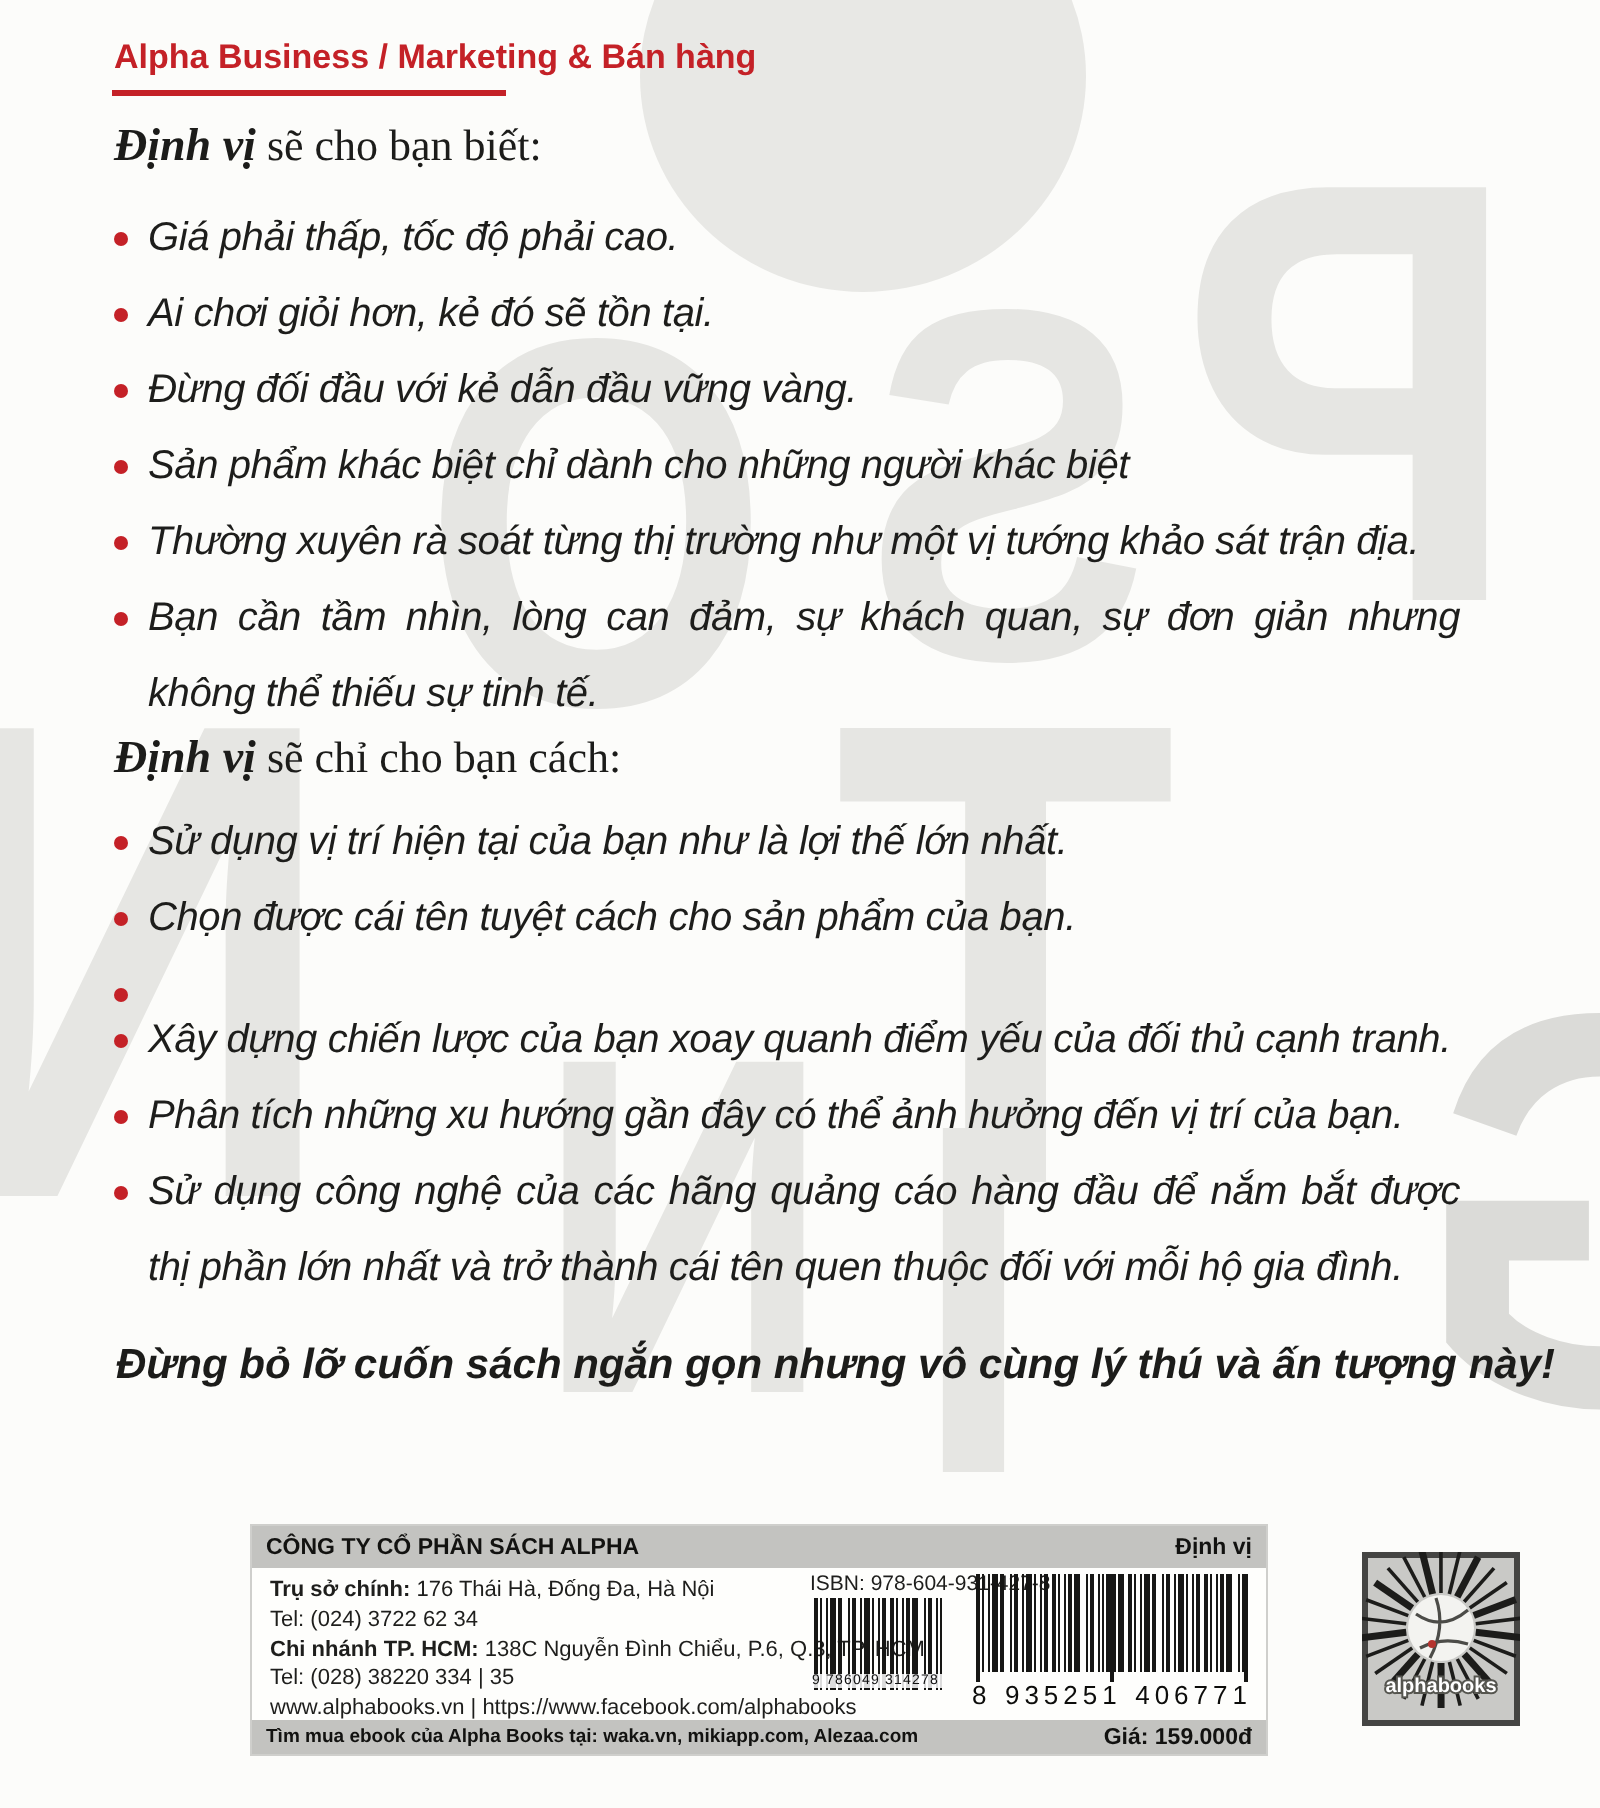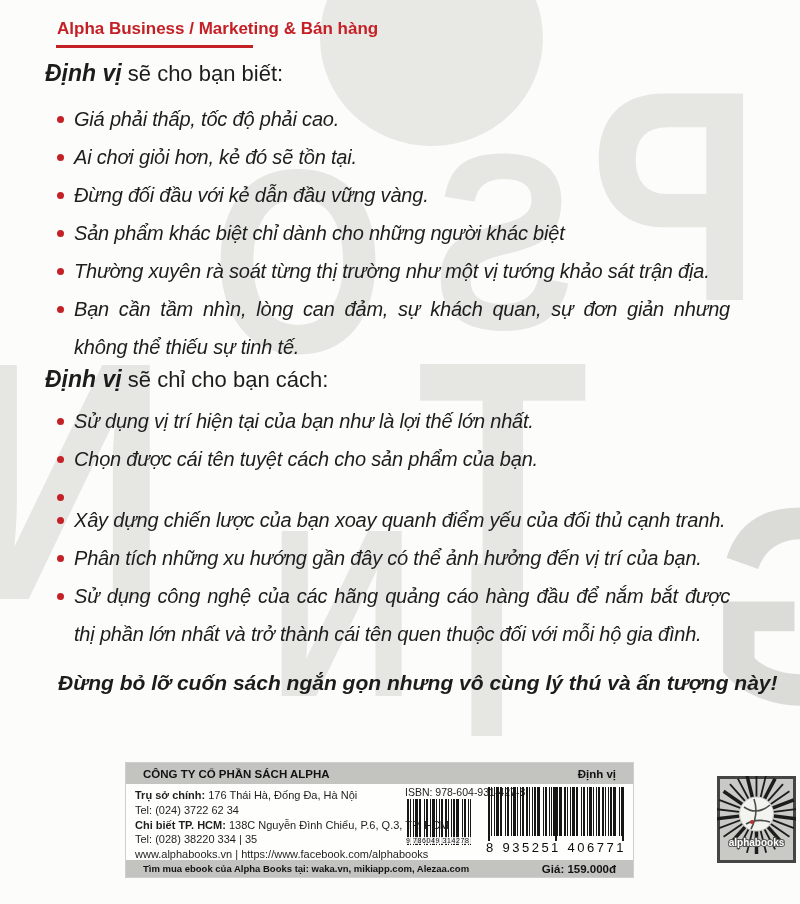--- a/index.html
+++ b/index.html
@@ -12,51 +12,51 @@
   
   .wm{position:absolute;z-index:0;font-weight:bold;color:#e6e6e3;
       line-height:0.76;transform:scale(-0.85,1);transform-origin:50% 50%;
       user-select:none;white-space:pre;}
   .wm-disc{position:absolute;z-index:0;border-radius:50%;background:#e8e8e5;}
   .wm-dark{color:#dbdbd8;}
   
   .content{position:absolute;inset:0;z-index:1;}
   .category{position:absolute;left:57px;top:19px;font-size:17px;font-weight:bold;}
   .cat-underline{position:absolute;left:56px;top:45px;width:197px;height:3px;}
-  .lead{position:absolute;left:45px;font-size:22px;white-space:nowrap;}
+  .lead{position:absolute;left:57px;font-size:22px;white-space:nowrap;font-family:Liberation Serif, serif;}
   .lead-bold{font-weight:bold;font-style:italic;font-size:23px;}
   .blist{position:absolute;left:57px;width:700px;}
   .brow{display:flex;align-items:flex-start;}
   .dot{flex:none;width:7px;height:7px;border-radius:50%;margin:16px 10px 0 0;}
   .btxt{font-style:italic;font-size:20px;line-height:38px;letter-spacing:-0.2px;
         color:#1d1d1b;white-space:nowrap;}
   .btxt.wrap{white-space:normal;width:656px;text-align:justify;}
   .closing{position:absolute;left:58px;top:664px;font-size:21px;font-weight:bold;
            font-style:italic;line-height:38px;white-space:nowrap;}
   
   .footer{position:absolute;left:125px;top:762px;width:509px;height:116px;
           background:#fefefc;border:1px solid #cfcfcc;box-sizing:border-box;z-index:2;}
   .fbar{background:#c3c3c0;display:flex;justify-content:space-between;
-        align-items:center;padding:0 17px;font-weight:bold;color:#121210;}
+        align-items:center;padding:0 7px;font-weight:bold;color:#121210;}
   .fbar.top{height:21px;font-size:11.5px;}
   .fbar.bottom{position:absolute;left:0;right:0;bottom:0;height:17px;font-size:9.5px;}
   .fbar .price{font-size:11.5px;}
   .fmid{position:relative;height:76px;}
   .addr{position:absolute;left:9px;top:4px;font-size:11px;line-height:14.8px;color:#1e1e1c;}
   .addr b{font-weight:bold;}
   .isbn{position:absolute;left:279px;top:2px;font-size:10.5px;color:#1e1e1c;}
   .bc-small{position:absolute;left:281px;top:15px;width:66px;height:46px;}
   .bc-small-num{position:absolute;left:279px;top:53px;font-size:7px;letter-spacing:0.6px;
                 background:rgba(255,255,255,.85);padding:0 1px;color:#111;}
   .bc-big{position:absolute;left:362px;top:3px;width:136px;height:54px;}
   .bc-digits{position:absolute;left:360px;top:56px;width:140px;display:flex;
              justify-content:space-between;font-size:13px;letter-spacing:2.5px;
              color:#0d0d0b;font-weight:normal;}
   
-  .logo{position:absolute;left:681px;top:776px;width:79px;height:87px;z-index:2;margin-left:36px;}
+  .logo{position:absolute;left:681px;top:776px;width:79px;height:87px;z-index:2;}
   svg{display:block;}
 </style>
 </head>
 <body>
 
 <div class="page">
 
   <div class="wm-disc" style="left:320px;top:-70px;width:223px;height:216px;"></div>
   <div class="wm" style="left:575px;top:82px;font-size:300px;">P</div>
   <div class="wm" style="left:420px;top:148px;font-size:250px;">S</div>
@@ -135,21 +135,21 @@
 
     <div class="footer">
       <div class="fbar top">
         <span>CÔNG TY CỔ PHẦN SÁCH ALPHA</span>
         <span>Định vị</span>
       </div>
       <div class="fmid">
         <div class="addr">
           <div><b>Trụ sở chính:</b><span> 176 Thái Hà, Đống Đa, Hà Nội</span></div>
           <div><span>Tel:</span><span> (024) 3722 62 34</span></div>
-          <div><b>Chi biết TP. HCM:</b><span> 138C Nguyễn Đình Chiểu, P.6, Q.3, TP. HCM</span></div>
+          <div><b>Chi nhánh TP. HCM:</b><span> 138C Nguyễn Đình Chiểu, P.6, Q.3, TP. HCM</span></div>
           <div><span>Tel:</span><span> (028) 38220 334 | 35</span></div>
           <div><span>www.alphabooks.vn  |  https://www.facebook.com/alphabooks</span></div>
         </div>
         <div class="isbn">ISBN: 978-604-931-427-8</div>
         <svg class="bc-small" id="bc-small" viewBox="0 0 66 46" preserveAspectRatio="none">
             <rect x="0" y="0" width="2" height="46" fill="#161614"></rect>
             <rect x="3" y="0" width="1" height="46" fill="#161614"></rect>
             <rect x="6" y="0" width="1" height="46" fill="#161614"></rect>
             <rect x="8" y="0" width="3" height="46" fill="#161614"></rect>
             <rect x="12" y="0" width="2" height="46" fill="#161614"></rect>

